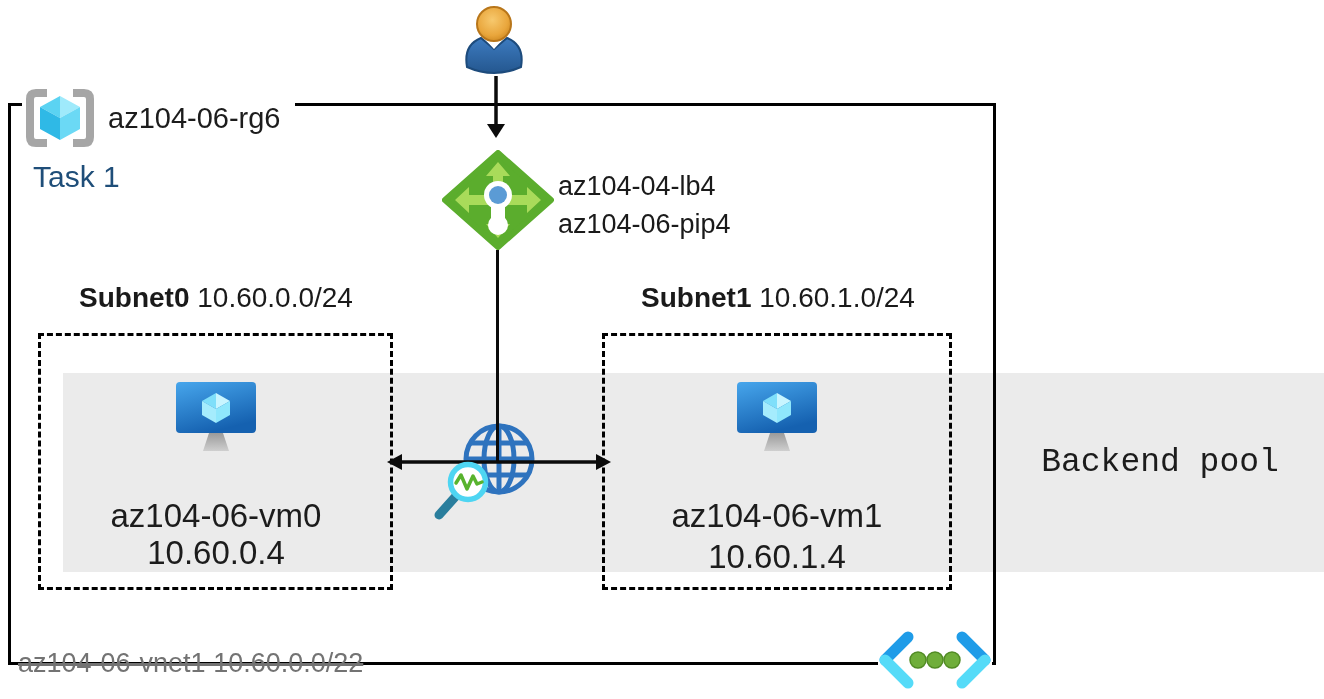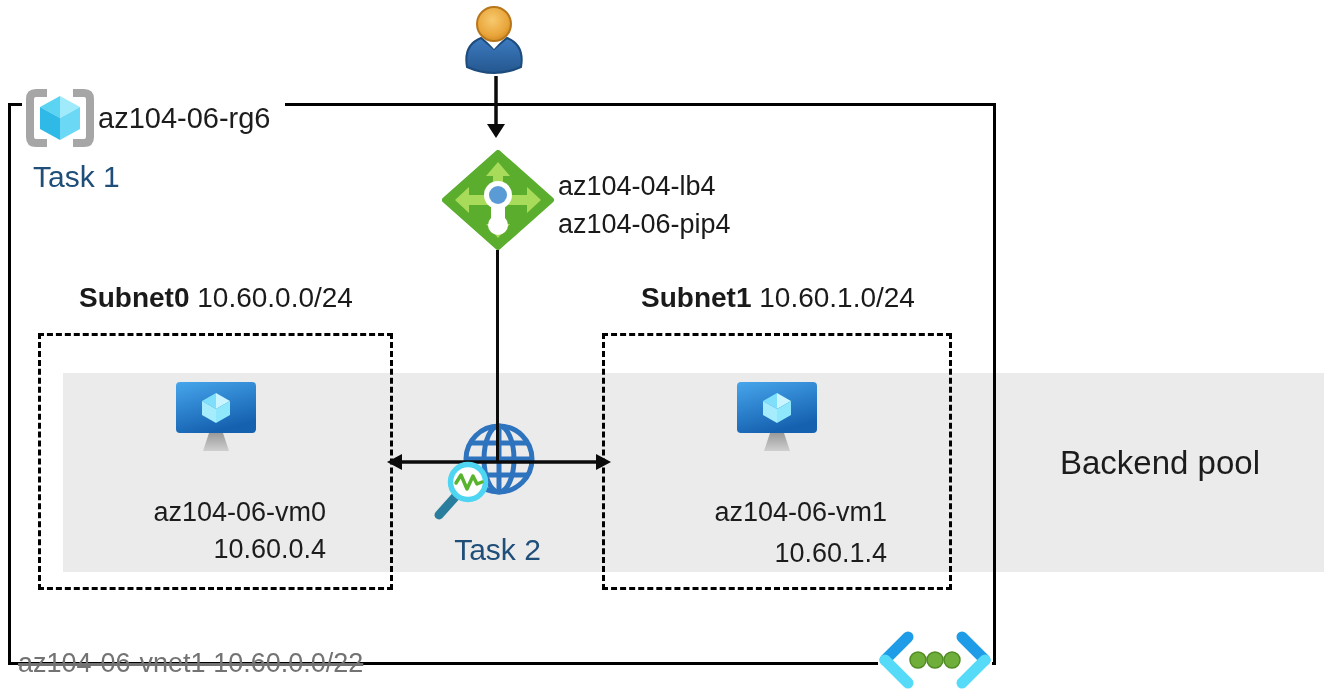--- a/index.html
+++ b/index.html
@@ -4,45 +4,45 @@
 <style>
   * { margin:0; padding:0; box-sizing:border-box; }
   html,body { background:#fff; }
   body { font-family:"Liberation Sans", sans-serif; color:#1a1a1a; }
   .stage { position:relative; width:1324px; height:699px; background:#fff; overflow:hidden; }
 
   
   .band { position:absolute; left:63px; top:373px; width:1261px; height:199px;
           background:var(--band-gray,#ebebeb); z-index:0; }
   .backend-label { position:absolute; left:1000px; top:444px; width:320px; text-align:center;
-          font-size:33px; color:#1c1c1c; z-index:1; }
+          font-size:33px; color:#1c1c1c; z-index:1;font-family:Liberation Mono, monospace; }
 
   
   .rg-box { position:absolute; left:8px; top:103px; width:988px; height:562px;
           border:3px solid #000; z-index:1; background:transparent; }
   .rg-label { position:absolute; left:22px; top:88px; height:60px; display:flex; align-items:center;
-          background:#fff; padding-right:14px; z-index:2; }
+          gap:10px; background:#fff; padding-right:14px; z-index:2; }
   .rg-name { font-size:29px; color:#1c1c1c; }
   .task-label { position:absolute; font-weight:normal; font-size:30px; color:var(--task-navy,#1f4e79); z-index:3; }
   .task1 { left:33px; top:160px; }
   .task2 { left:430px; top:533px; width:135px; text-align:center; z-index:6; }
 
   
   .subnet-box { position:absolute; top:333px; height:257px; border:3px dashed #000; z-index:2; background:transparent; }
   .subnet0-box { left:38px; width:355px; }
   .subnet1-box { left:602px; width:350px; }
   .subnet-label { position:absolute; top:282px; font-size:28px; z-index:3; white-space:nowrap; }
   .subnet0-label { left:55px; }
   .subnet1-label { left:617px; }
   .subnet-label b { font-weight:bold;margin-left:24px; }
 
   
   .vm-svg { position:absolute; top:380px; width:96px; height:74px; z-index:3; }
   .vm0-svg { left:168px; } .vm1-svg { left:729px; }
-  .vm-text { position:absolute; width:220px; text-align:right; font-size:27px; color:#1c1c1c; z-index:3; }
+  .vm-text { position:absolute; width:220px; text-align:center; font-size:33px; color:#1c1c1c; z-index:3; }
   .vm0-name { left:106px; top:497px; } .vm0-ip { left:106px; top:534px; }
   .vm1-name { left:667px; top:497px; } .vm1-ip { left:667px; top:538px; }
 
   
   .user-svg { position:absolute; left:458px; top:4px; width:72px; height:72px; z-index:2; }
   .down-arrow-svg { position:absolute; left:482px; top:76px; width:28px; height:64px; z-index:2; }
   .lb-svg { position:absolute; left:442px; top:150px; width:112px; height:103px; z-index:3; }
   .lb-labels { position:absolute; left:558px; top:167px; font-size:27px; line-height:38px; z-index:3; white-space:nowrap; }
 
   
@@ -183,21 +183,20 @@
     <polygon points="2,13 17,5 17,21" fill="#0b0b0b"></polygon>
     <polygon points="226,13 211,5 211,21" fill="#0b0b0b"></polygon>
   </svg>
 
   <svg class="magnifier-svg" viewBox="0 0 75 70">
     <line x1="26" y1="41" x2="9" y2="60" stroke="#2a7e9d" stroke-width="9" stroke-linecap="round"></line>
     <circle cx="38" cy="27" r="17.5" fill="#ffffff" stroke="#4ed5f2" stroke-width="5.5"></circle>
     <polyline points="26,28 31,20 37,34 43,21 47,29 52,27" fill="none" stroke="#58b32e" stroke-width="3.5" stroke-linecap="round" stroke-linejoin="round"></polyline>
   </svg>
 
-  <div class="task-label task2">Task 2</div>
 
   <div class="vnet-label">az104-06-vnet1 10.60.0.0/22</div>
 
   <svg class="vnet-icon-svg" viewBox="0 0 114 60">
     <line x1="30" y1="7" x2="7" y2="30" stroke="#1f9ce8" stroke-width="11" stroke-linecap="round"></line>
     <line x1="7" y1="30" x2="30" y2="53" stroke="#55dbf8" stroke-width="11" stroke-linecap="round"></line>
     <line x1="84" y1="7" x2="107" y2="30" stroke="#1f9ce8" stroke-width="11" stroke-linecap="round"></line>
     <line x1="107" y1="30" x2="84" y2="53" stroke="#55dbf8" stroke-width="11" stroke-linecap="round"></line>
     <circle cx="40" cy="30" r="8" fill="#6fae3a" stroke="#518b24" stroke-width="1.5"></circle>
     <circle cx="57" cy="30" r="8" fill="#6fae3a" stroke="#518b24" stroke-width="1.5"></circle>

